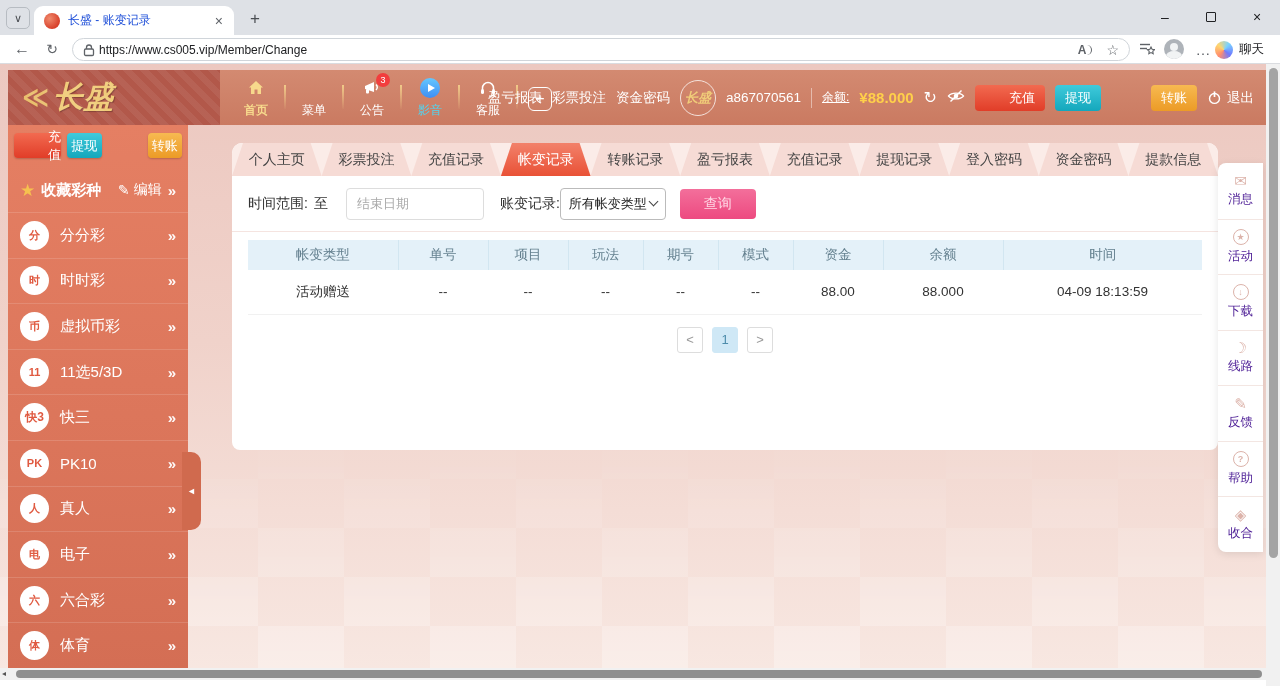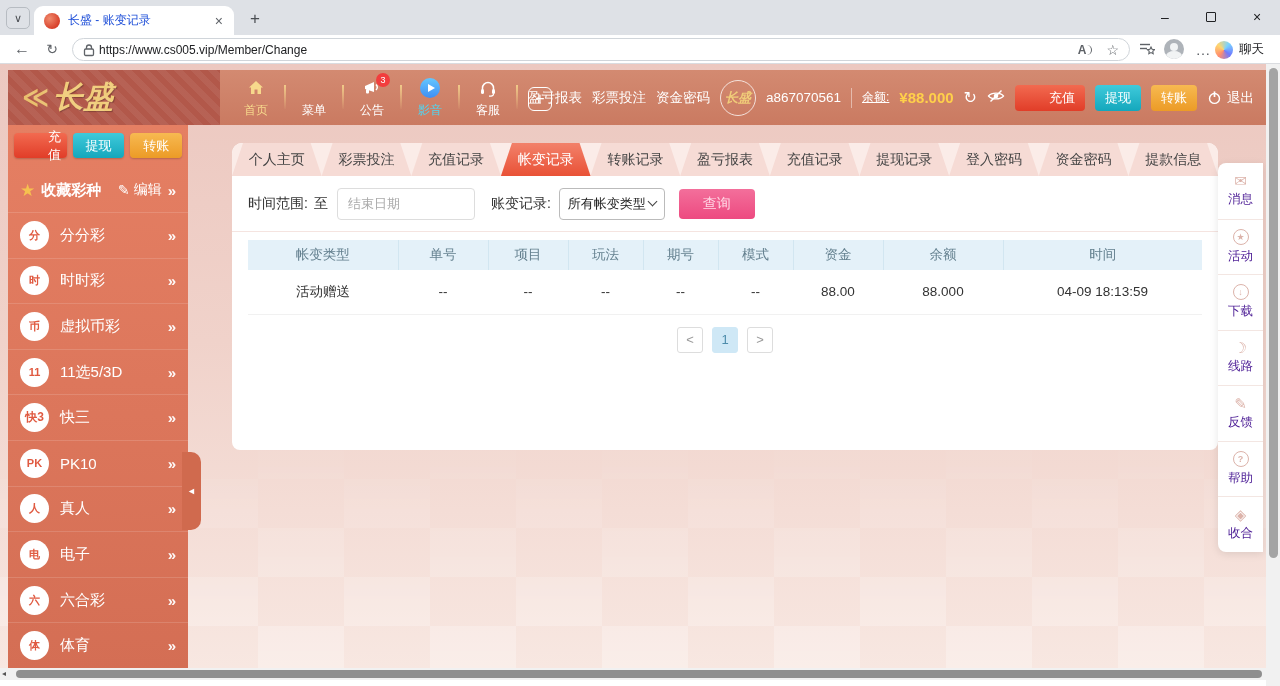--- a/index.html
+++ b/index.html
@@ -45,41 +45,41 @@
   
   #site-header { position:absolute; left:8px; top:70px; width:1258px; height:55px; background:linear-gradient(180deg,#d38a71,#ca7a61); }
   .logo-block { position:absolute; left:0; top:0; width:212px; height:55px; background:#b2584a; overflow:hidden; display:flex; align-items:center; }
   .logo-block::before { content:""; position:absolute; inset:0; background:repeating-linear-gradient(45deg, rgba(255,255,255,.06) 0 6px, transparent 6px 12px); }
   .logo-mark { font-size:26px; font-weight:bold; color:#e9bf6d; margin-left:14px; letter-spacing:-4px; }
   .logo-text { font-size:30px; font-weight:bold; color:#f0cc79; font-style:italic; margin-left:8px; text-shadow:1px 1px 1px rgba(0,0,0,.25); }
   .hdr-nav { position:absolute; left:220px; top:7px; display:flex; align-items:flex-start; }
   .nav-item { width:56px; display:flex; flex-direction:column; align-items:center; gap:3px; position:relative; }
   .nav-ico { height:22px; display:flex; align-items:center; justify-content:center; }
   .nav-label { font-size:12px; color:#fff; }
-  .nav-label.gold { color:#f7d98c; }
+  .nav-label.gold { color:#f7d98c;font-weight:bold; }
   .nav-label.media { color:#4fd6f2; }
   .nav-badge { position:absolute; top:-4px; right:10px; min-width:14px; height:14px; border-radius:7px; background:#f23d3d; color:#fff; font-size:9px; display:flex; align-items:center; justify-content:center; padding:0 3px; }
   .nav-divider { width:2px; height:24px; margin-top:8px; background:linear-gradient(180deg,rgba(244,210,140,.9),rgba(244,210,140,.05)); }
   .grid-ico { width:17px; height:17px; display:grid; grid-template-columns:7px 7px; grid-template-rows:7px 7px; gap:3px; }
   .grid-ico span { background:#fff; border-radius:2px; }
   .play-circle { width:20px; height:20px; border-radius:50%; background:linear-gradient(180deg,#64c7ff,#3f8ef5); display:flex; align-items:center; justify-content:center; }
   .play-tri { width:0; height:0; border-left:7px solid #fff; border-top:4.5px solid transparent; border-bottom:4.5px solid transparent; margin-left:2px; }
   .plus-btn { width:24px; height:24px; border:1.5px solid #fff; border-radius:6px; color:#fff; font-size:16px; display:flex; align-items:center; justify-content:center; margin:10px 0 0 10px; }
   .hdr-right { position:absolute; right:12px; top:0; height:55px; display:flex; align-items:center; gap:10px; }
   .hdr-link { font-size:13.5px; color:#fff; }
   .hdr-badge-logo { width:36px; height:36px; border-radius:50%; border:1px solid rgba(255,255,255,.75); display:flex; align-items:center; justify-content:center; color:#f0cc79; font-size:13px; font-weight:bold; font-style:italic; }
   .hdr-user { font-size:13.5px; color:#fff; }
   .vdiv { width:1px; height:20px; background:rgba(255,255,255,.45); }
   .bal-label { font-size:12px; color:#fff;text-decoration:underline; }
   .bal-value { font-size:15px; font-weight:bold; color:#ffd04a; }
   .refresh-glyph { color:#fff; font-size:16px; }
   .hdr-btn { height:26px; padding:0 10px; border-radius:4px; color:#fff; font-size:13px; display:flex; align-items:center; justify-content:center; }
   .btn-red { background:linear-gradient(180deg,#f26a50,#e13d28);padding-left:34px; }
   .btn-teal { background:linear-gradient(180deg,#3fcadb,#14a7bc); }
-  .btn-amber { background:linear-gradient(180deg,#f7b951,#ec9b26); }
+  .btn-amber { background:linear-gradient(180deg,#f7b951,#ec9b26);margin-left:40px; }
   .logout { display:flex; align-items:center; gap:5px; color:#fff; font-size:13.5px; }
 
   
   #sidebar { position:absolute; left:8px; top:125px; width:180px; height:545px; background:linear-gradient(180deg,#e57f63,#d46e54); }
   .side-actions { display:flex; gap:6px; padding:8px 6px 10px; }
   .side-btn { width:53px; height:25px; border-radius:4px; color:#fff; font-size:13px; display:flex; align-items:center; justify-content:center; box-shadow:0 1px 2px rgba(0,0,0,.2); }
   .fav-row { height:44px; display:flex; align-items:center; padding:0 12px; gap:6px; color:#fff; }
   .fav-star { color:#f6c14f; font-size:17px; }
   .fav-label { font-size:15px; font-weight:bold; flex:1; }
   .fav-edit { display:flex; align-items:center; gap:4px; font-size:14px; }
@@ -93,21 +93,21 @@
   #panel { position:absolute; left:232px; top:143px; width:986px; height:307px; background:#fff; border-radius:10px 10px 8px 8px; }
   .tabsbar { height:33px; background:#fbece8; border-radius:10px 10px 0 0; display:flex; overflow:hidden;align-items:center; }
   .ptab { flex:1; text-align:center; line-height:33px; font-size:14px; color:#444; background:#f6dbd5; clip-path:polygon(11px 0, calc(100% - 11px) 0, 100% 100%, 0 100%); }
   .ptab.active { background:linear-gradient(180deg,#f2816a,#e95136); color:#fff; }
   .filter-row { height:56px; display:flex; align-items:center; padding:0 16px; border-bottom:1px solid #f5e4e0; }
   .f-label { font-size:14px; color:#333; }
   .f-input { width:138px; height:32px; border:1px solid #ddd; border-radius:4px; padding:0 10px; font-size:13px; color:#333; margin-left:8px; outline:none; font-family:inherit; }
   .f-input::placeholder { color:#aaa; }
   .f-to { margin:0 6px; font-size:14px; color:#333; }
   .f-type-label { margin-left:16px; }
-  .f-select { width:106px; height:32px; border:1px solid #bbb; border-radius:4px; margin-left:8px; display:flex; align-items:center; justify-content:space-between; padding:0 8px; font-size:13px; color:#222; }
+  .f-select { width:106px; height:32px; border:1px solid #bbb; border-radius:4px; display:flex; align-items:center; justify-content:space-between; padding:0 8px; font-size:13px; color:#222; }
   .sel-arrow { width:7px; height:7px; border-right:1.6px solid #444; border-bottom:1.6px solid #444; transform:rotate(45deg); margin-top:-4px; }
   .search-btn { width:76px; height:30px; border-radius:4px; margin-left:14px; background:linear-gradient(180deg,#f36f9b,#ed4a80); color:#ffd9e6; font-size:14px; display:flex; align-items:center; justify-content:center; }
   .ctable { width:954px; margin:8px 16px 0; border-collapse:collapse; table-layout:fixed; }
   .ctable th { height:30px; background:#e4f1f9; color:#64808f; font-size:13.5px; font-weight:normal; border-right:1px solid #d2e6f1; }
   .ctable th:last-child { border-right:none; }
   .ctable td { height:44px; text-align:center; font-size:13.5px; color:#333; border-bottom:1px solid #f1f1f1; }
   .pagination { margin-top:12px; display:flex; justify-content:center; gap:9px; }
   .pg-btn { min-width:26px; height:26px; border:1px solid #ddd; border-radius:3px; background:#fff; color:#999; font-size:13px; display:flex; align-items:center; justify-content:center; }
   .pg-btn.active { background:#cfe8f6; border-color:#cfe8f6; color:#4d8cab; }
 
@@ -360,21 +360,21 @@
       <div class="ptab">充值记录</div>
       <div class="ptab">提现记录</div>
       <div class="ptab">登入密码</div>
       <div class="ptab">资金密码</div>
       <div class="ptab">提款信息</div>
     </div>
 
     <div class="filter-row">
       <span class="f-label">时间范围:</span>
       <span class="f-to">至</span>
-      <input class="f-input" style="margin-left: 3px;" placeholder="结束日期">
+      <input class="f-input" style="margin-left: 12px;" placeholder="结束日期">
       <span class="f-label f-type-label">账变记录:</span>
       <div class="f-select">
         <span>所有帐变类型</span>
         <span class="sel-arrow"></span>
       </div>
       <div class="search-btn">查询</div>
     </div>
 
     <table class="ctable">
       <colgroup>

